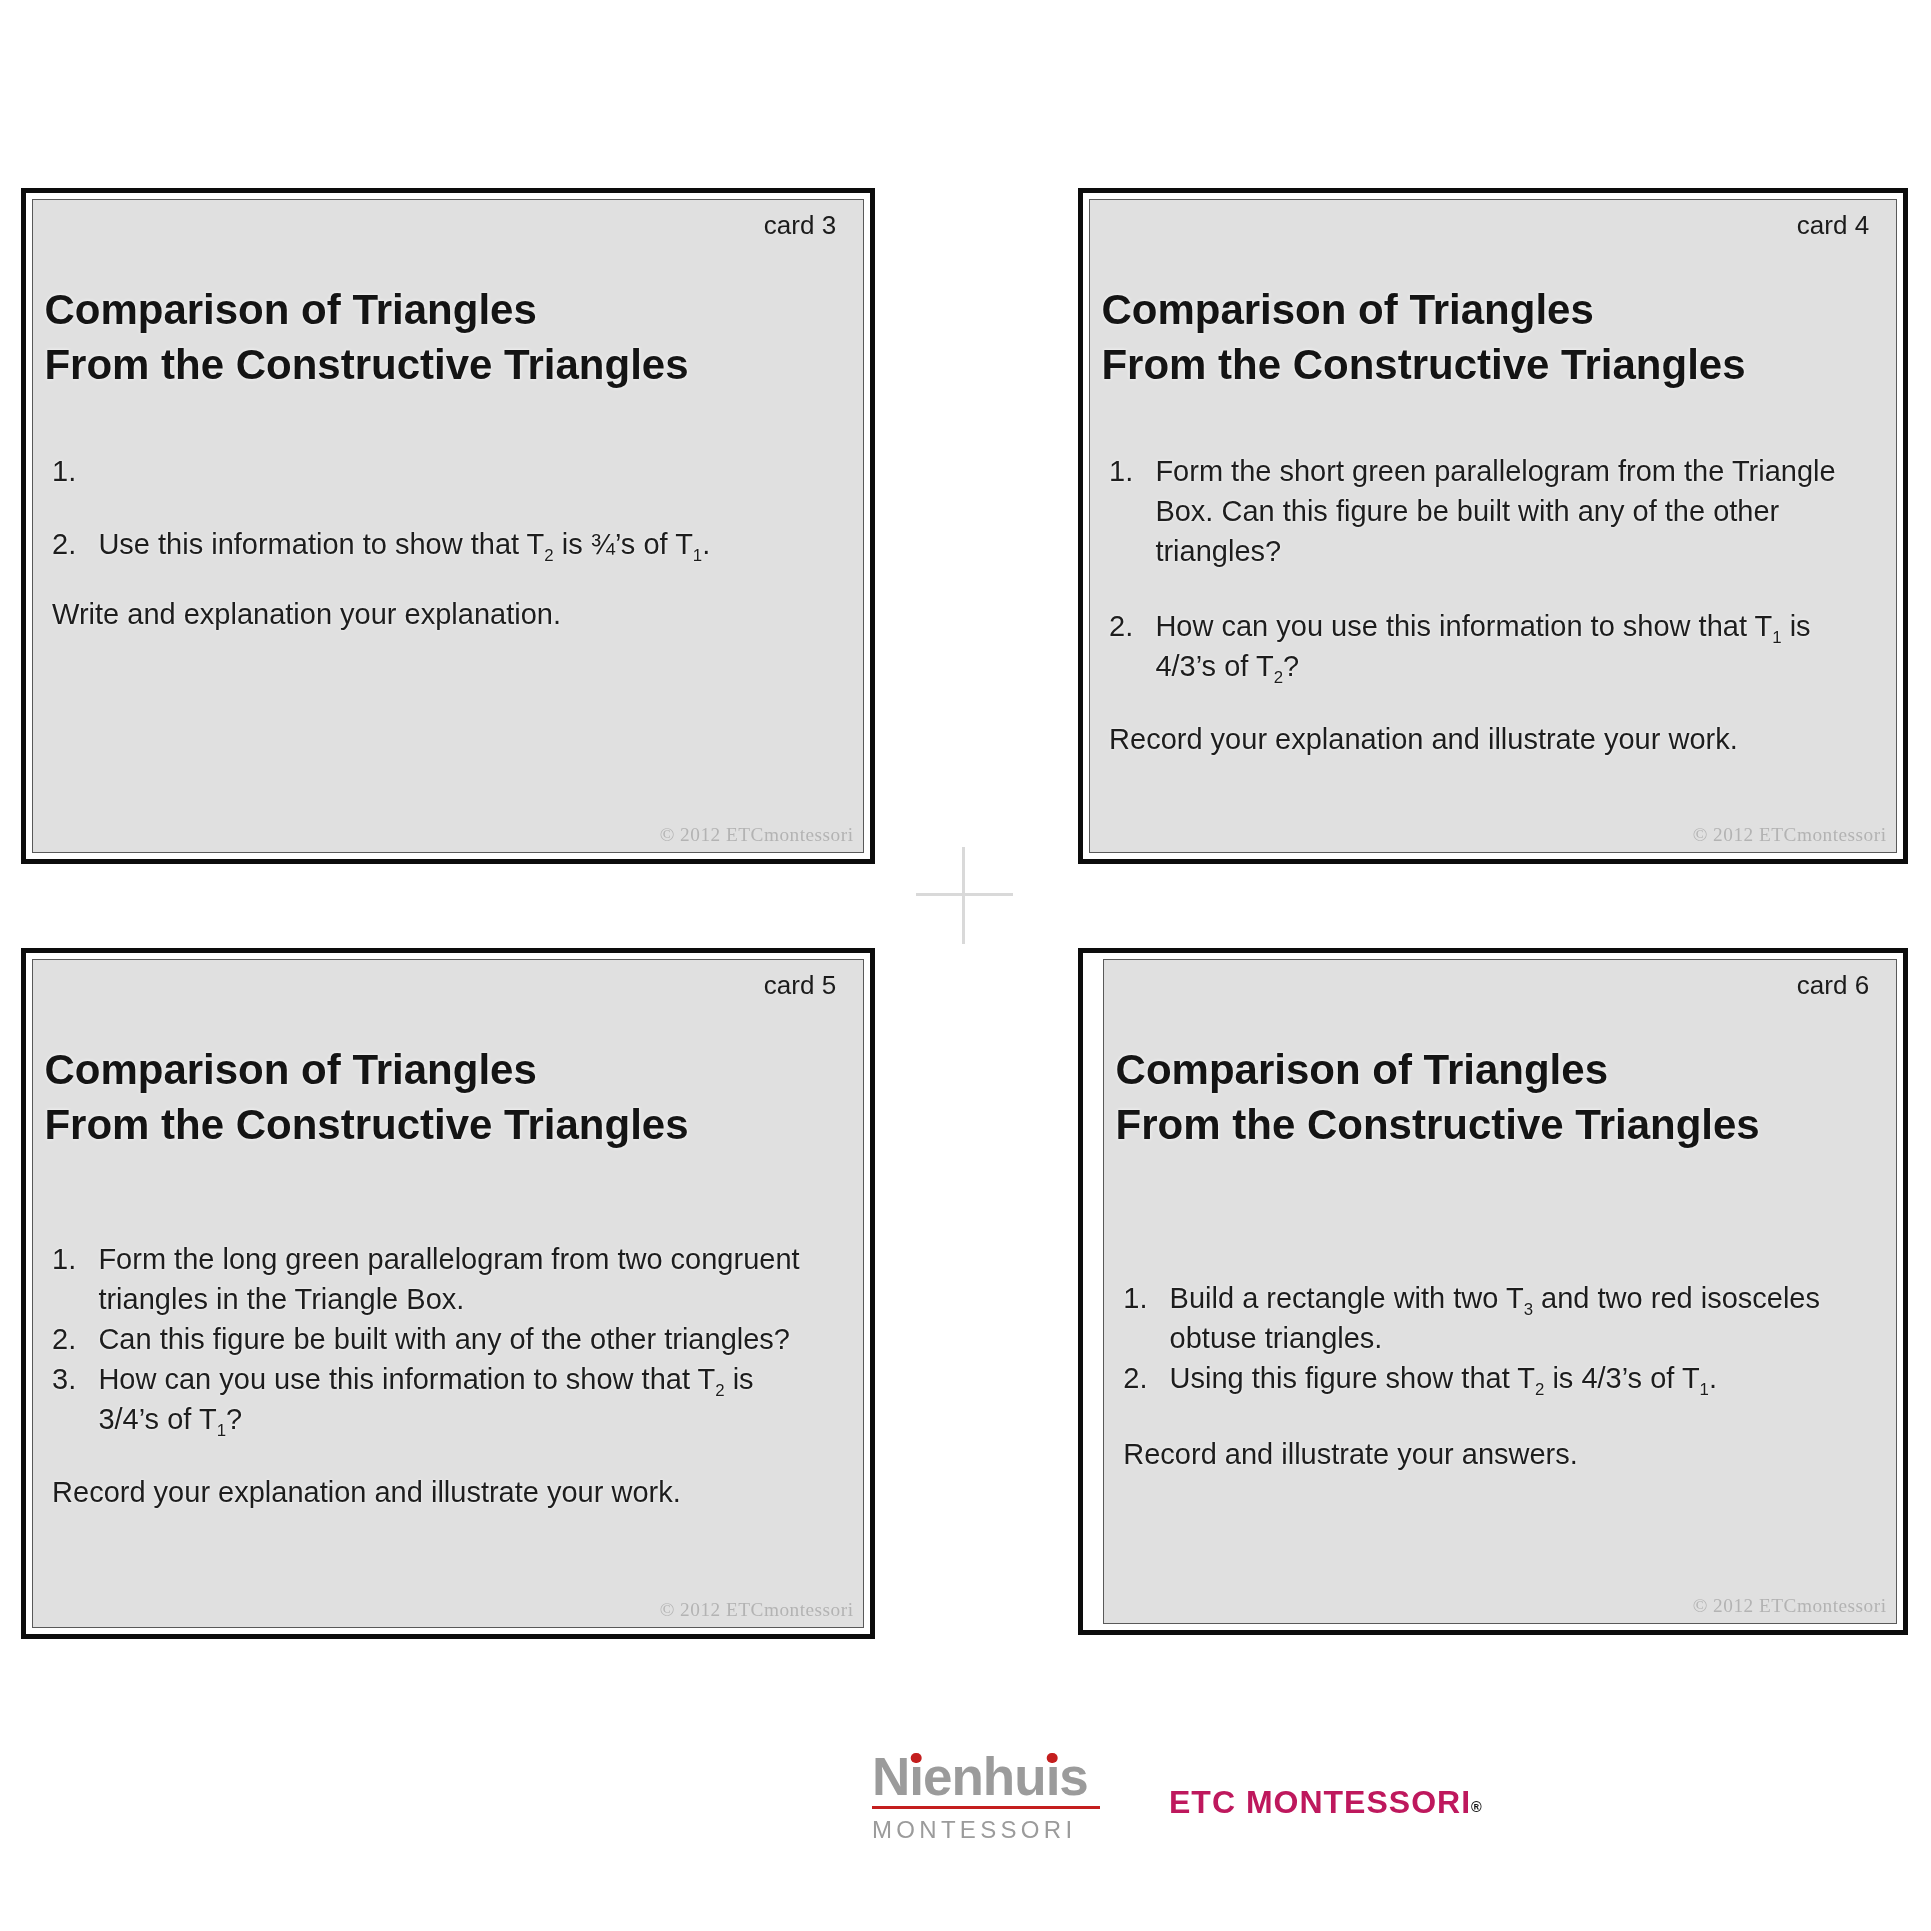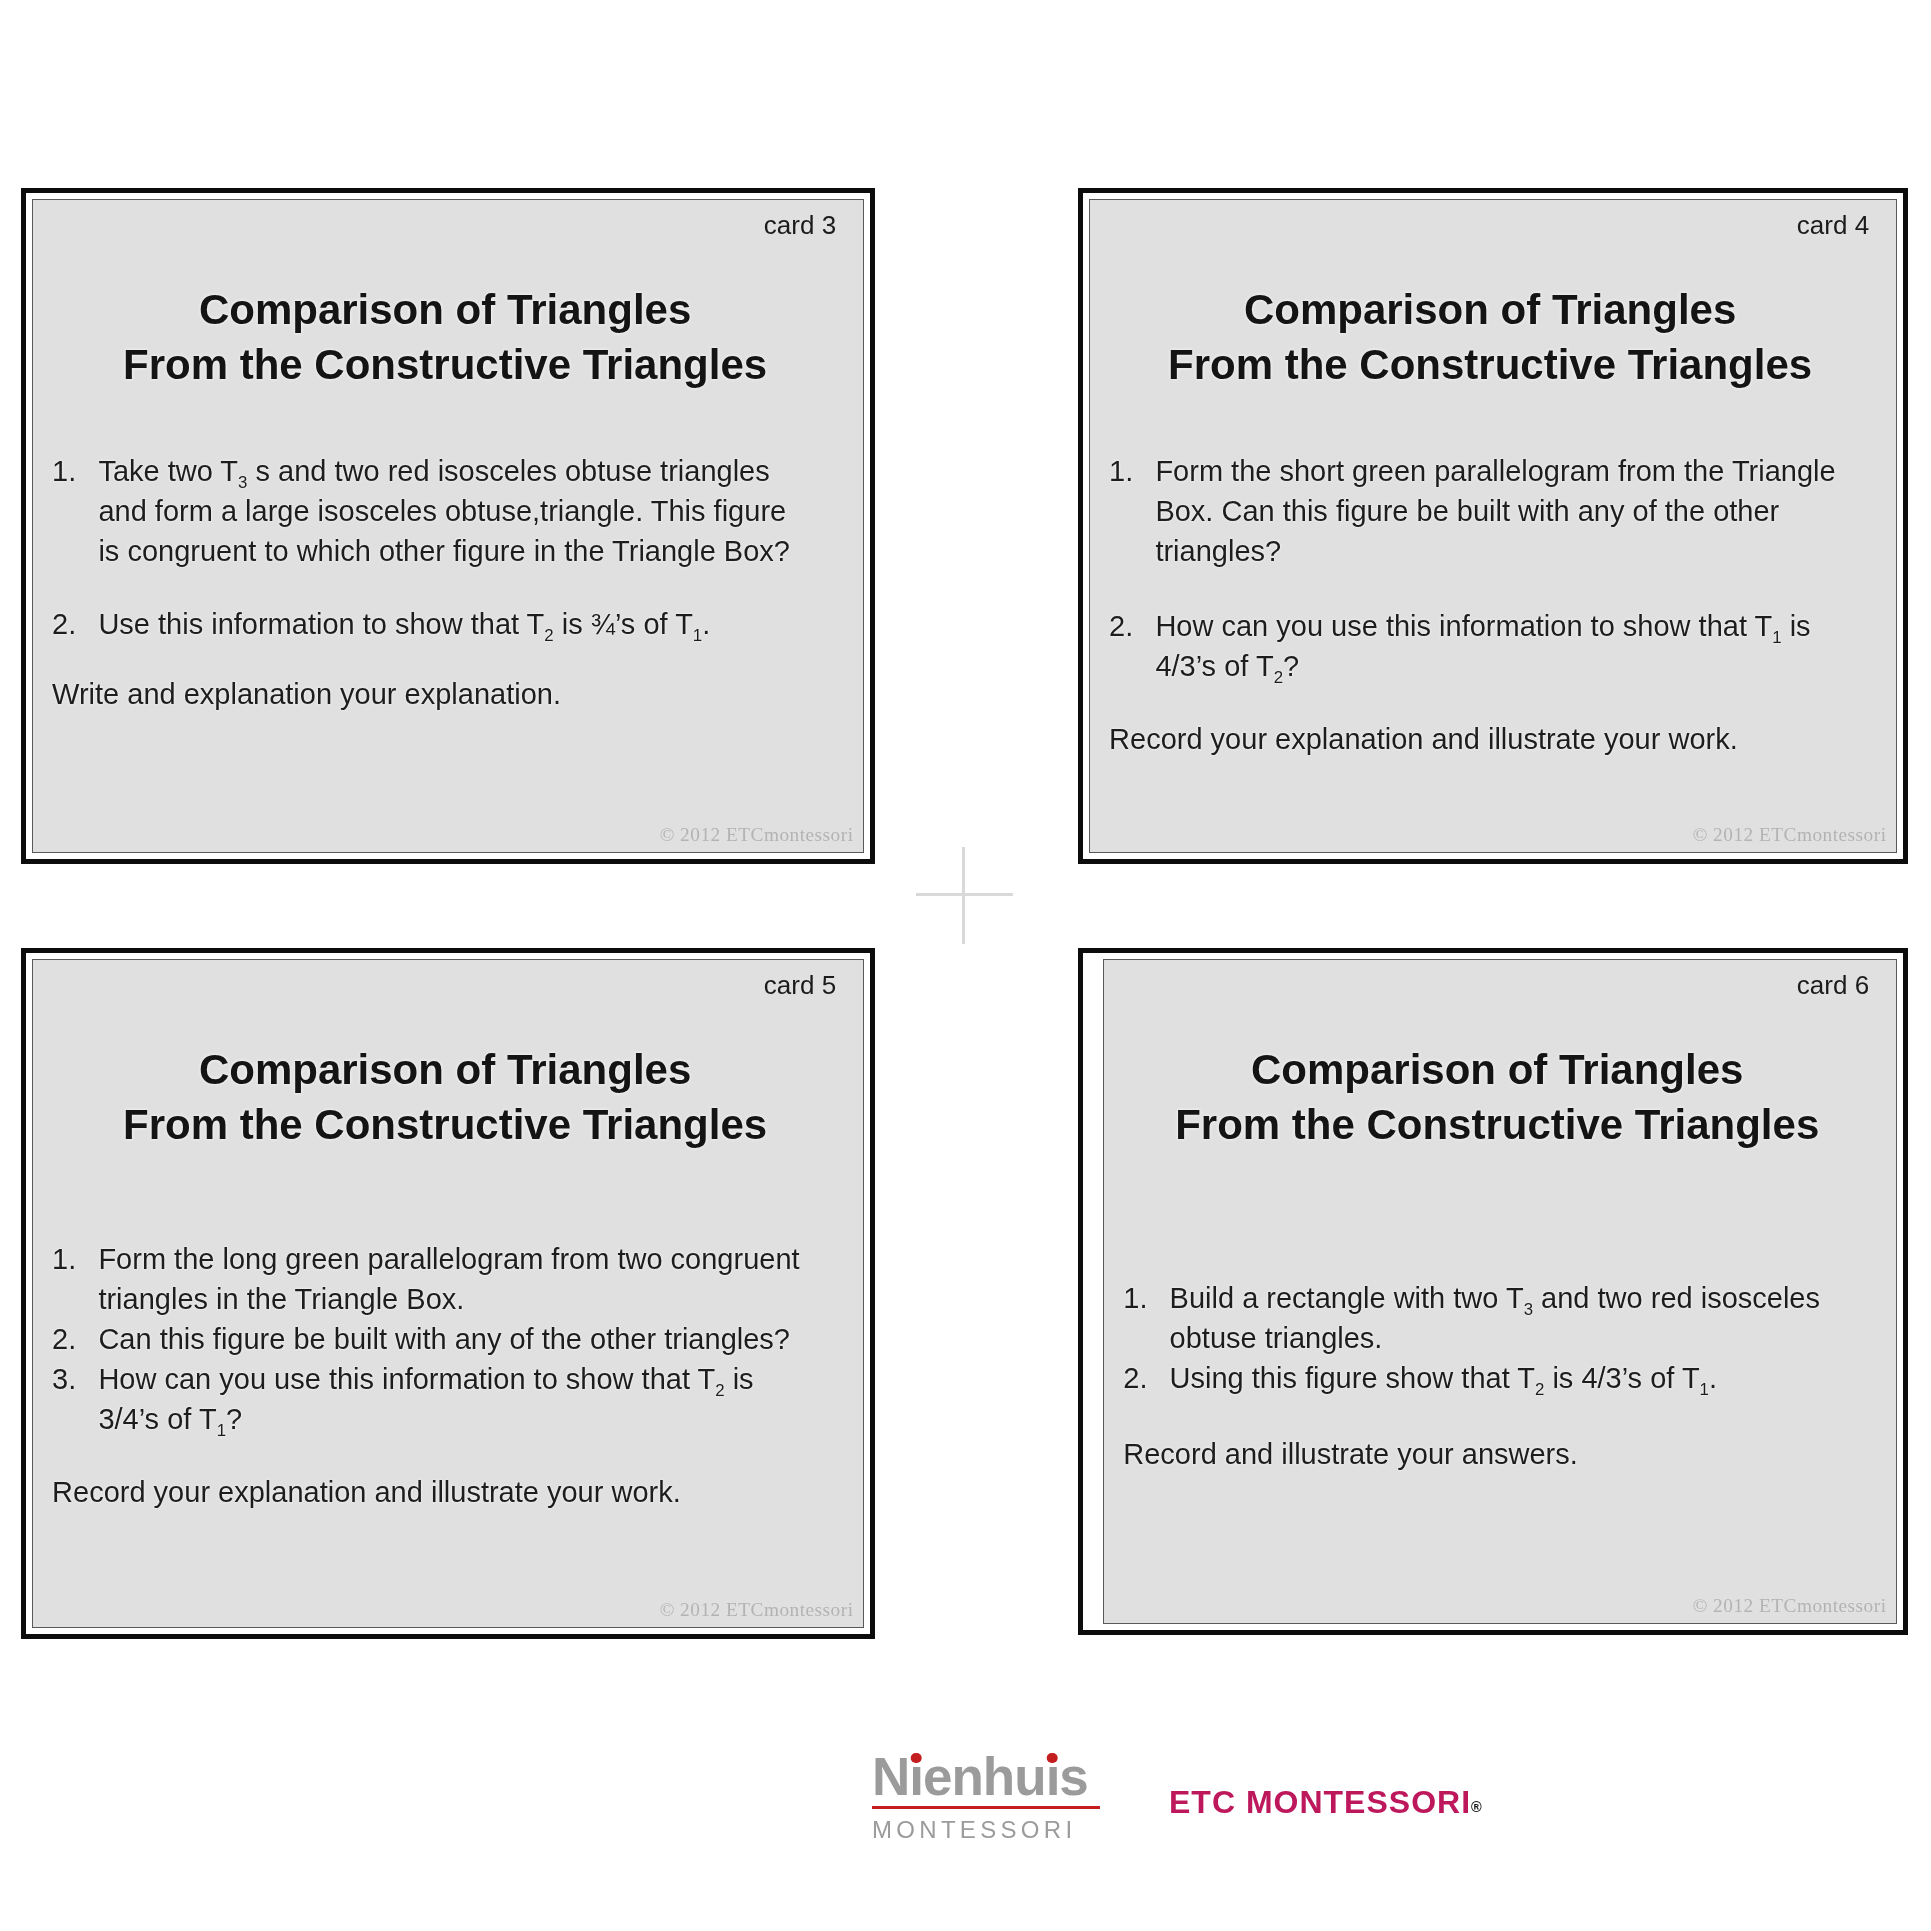--- a/index.html
+++ b/index.html
@@ -16,21 +16,21 @@
   .card-inner{
     position:relative;width:100%;height:100%;box-sizing:border-box;
     border:1.9px solid #595959;background:#e0e0e0;
     padding:11.6px 17.4px 11.6px 11.6px;
   }
   .card-label{
     text-align:right;font-size:26px;line-height:29px;color:#1b1b1b;
     padding-right:9.7px;
   }
   .card-title{
-    margin-top:42px;text-align:center;font-weight:bold;color:#141414;
+    margin-top:42px;font-weight:bold;color:#141414;
     font-size:42px;line-height:55px;
     text-shadow:0 0 3.9px rgba(255,255,255,0.9);
   }
   .items{color:#1d1d1d;font-size:29px;line-height:40px;text-shadow:0 0 2.9px rgba(255,255,255,0.85);}
   .item{display:flex;}
   .item .num{flex:0 0 54px;padding-left:7.7px;box-sizing:border-box;}
   .item .text{flex:1;}
   .card-footer{
     font-size:29px;line-height:40px;color:#1d1d1d;padding-left:7.7px;
     text-shadow:0 0 2.9px rgba(255,255,255,0.85);
@@ -87,21 +87,20 @@
   <div class="card pos3 c3">
     <div class="card-inner">
       <div class="card-label">card 3</div>
       <div class="card-title">
         <div>Comparison of Triangles</div>
         <div>From the Constructive Triangles</div>
       </div>
       <div class="items">
         <div class="item">
           <span class="num">1.</span>
-          <span class="text"><span>Take two T</span><sub>3</sub><span> s and two red isosceles obtuse triangles and form a large isosceles obtuse,triangle. This figure is congruent to which other figure in the Triangle Box?</span></span>
         </div>
         <div class="item">
           <span class="num">2.</span>
           <span class="text"><span>Use this information to show that T</span><sub>2</sub><span> is ¾’s of T</span><sub>1</sub><span>.</span></span>
         </div>
       </div>
       <div class="card-footer">Write and explanation your explanation.</div>
       <div class="copyright">© 2012 ETCmontessori</div>
     </div>
   </div>

